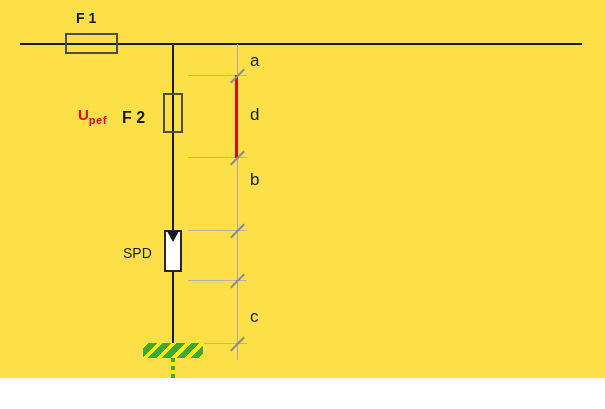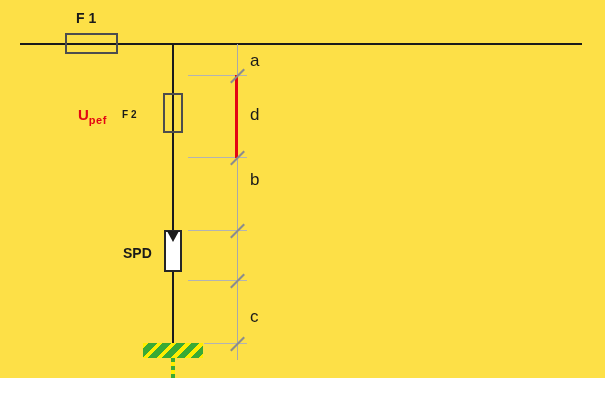--- a/index.html
+++ b/index.html
@@ -18,22 +18,22 @@
   
   .fuse-h{left:65px;top:33px;width:53px;height:21px;border:2px solid #4d4d4d;
     background:transparent;box-sizing:border-box;}
   .fuse-v{left:163px;top:93px;width:20px;height:40px;border:2px solid #4d4d4d;
     background:transparent;box-sizing:border-box;}
   .spd-box{left:164px;top:230px;width:18px;height:42px;border:2px solid #262626;
     background:#ffffff;box-sizing:border-box;}
   
   .lbl{line-height:1;white-space:nowrap;}
   .lbl-f1{left:76px;top:11px;font-size:14px;font-weight:bold;}
-  .lbl-f2{left:122px;top:110px;font-size:10px;font-weight:bold;}
-  .lbl-spd{left:123px;top:246px;font-size:14px;font-weight:bold;}
+  .lbl-f2{left:122px;top:110px;font-size:16px;font-weight:bold;}
+  .lbl-spd{left:123px;top:246px;font-size:14px;font-weight:normal;}
   .lbl-upef{left:78px;top:107px;font-size:15px;font-weight:bold;color:#e30613;}
   .lbl-upef sub{font-size:11px;font-weight:bold;vertical-align:-4px;letter-spacing:0.5px;}
   .dim-lbl{left:250px;font-size:17px;color:#1a1a1a;}
   .dim-a{top:52px;} .dim-d{top:106px;} .dim-b{top:171px;} .dim-c{top:308px;}
   
   .dimline{left:237px;top:44px;width:1px;height:316px;background:#a9a9a9;}
   .red-seg{left:235px;top:75px;width:3px;height:83px;background:#e30613;}
   .ext{height:1px;background:#b3b3b3;}
   .ext-1{left:188px;top:75px;width:59px;}
   .ext-2{left:188px;top:157px;width:59px;}

